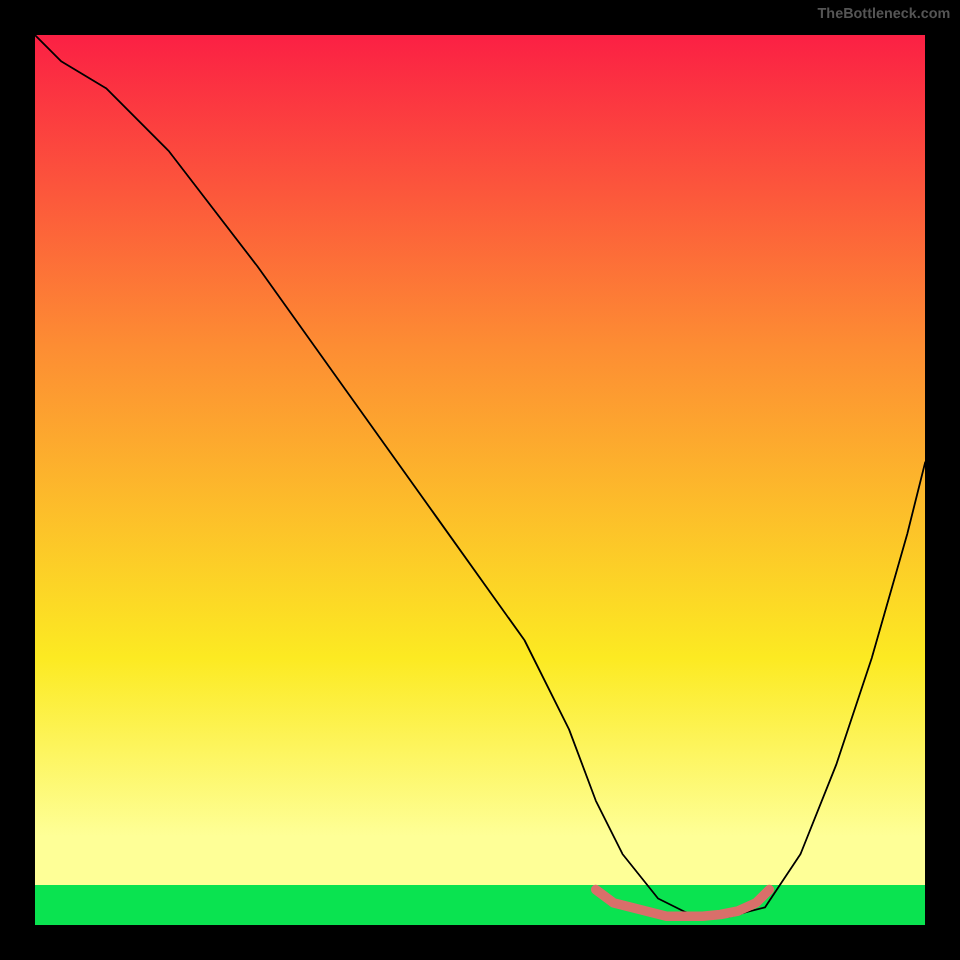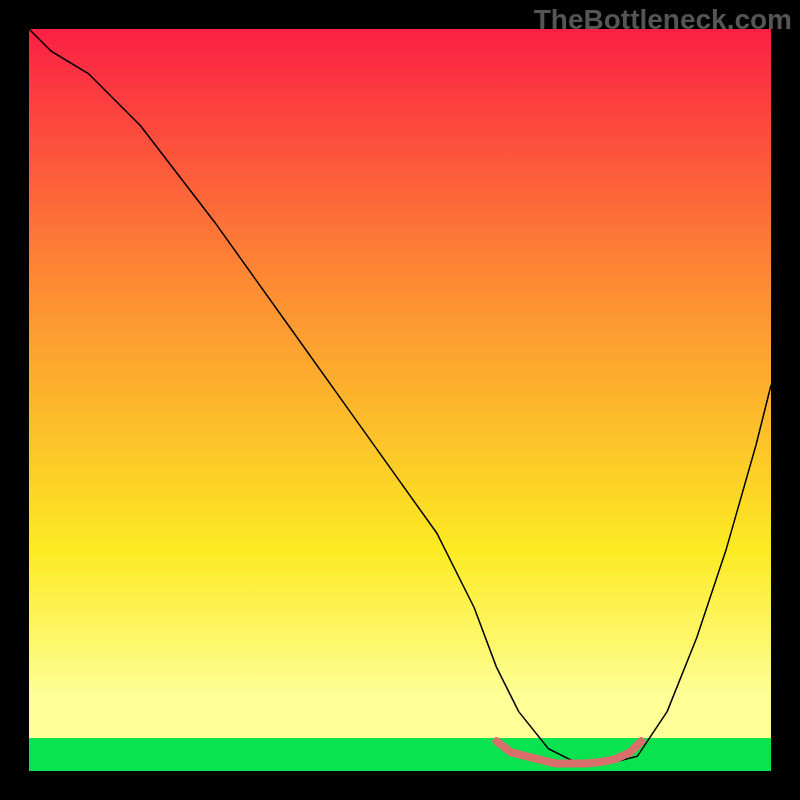--- a/index.html
+++ b/index.html
@@ -15,21 +15,21 @@
     position: relative;
     width: 800px;
     height: 800px;
     background: #000000;
   }
   .watermark {
     position: absolute;
     top: 4px;
     right: 8px;
     color: #555555;
-    font-size: 28px;
+    font-size: 12px;
     font-weight: bold;
     z-index: 10;
   }
   .plot-area {
     position: absolute;
     left: 29px;
     top: 29px;
     width: 742px;
     height: 742px;
     overflow: hidden;

